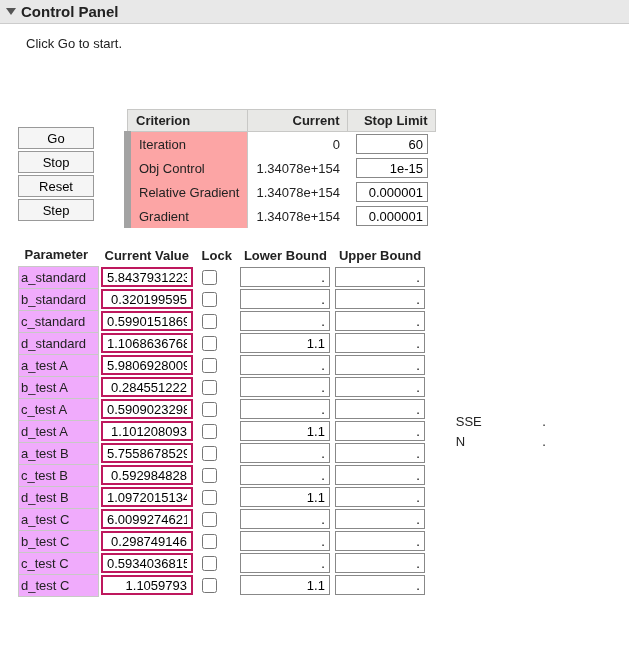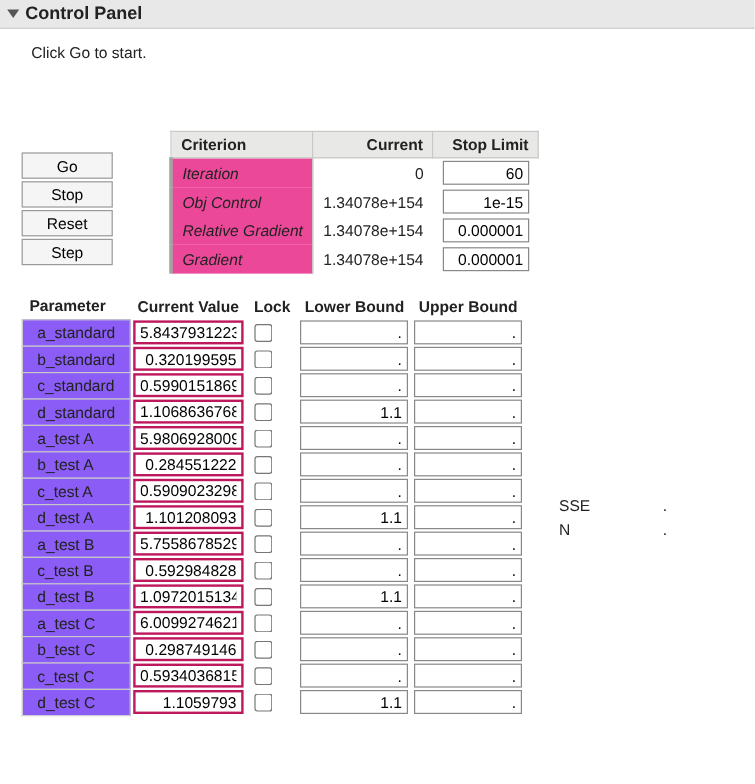--- a/index.html
+++ b/index.html
@@ -50,43 +50,41 @@
       width: 76px;
       height: 22px;
       background: #f5f5f5;
       border: 1px solid #999;
       font-size: 13px;
       cursor: pointer;
       padding: 0;
     }
     .criteria-table {
       border-collapse: collapse;
-      margin-left: 17px;
     }
     .criteria-table th {
       text-align: left;
       font-weight: bold;
       background: #e8e8e6;
       border: 1px solid #c8c8c6;
       padding: 3px 8px;
       height: 22px;
     }
     .criteria-table th.right, .criteria-table td.right {
       text-align: right;
       padding-right: 8px;
     }
     .criteria-table td {
       padding: 2px 8px;
       height: 22px;
     }
     .criteria-table td.label {
-      background: #ec4899;
-      border-left: 3px solid #a3a3a3;
+      background: #fca5a5;
+      border-left: 7px solid #a3a3a3;
       border-right: 1px solid #c8c8c6;
-      font-style: italic;
     }
     .criteria-table td.curr {
       text-align: right;
       white-space: nowrap;
     }
     .stop-input {
       width: 72px;
       height: 20px;
       text-align: right;
       font-size: 13px;
@@ -108,23 +106,23 @@
       padding: 3px 6px;
       height: 22px;
       white-space: nowrap;
     }
     .param-table th.right { text-align: right; }
     .param-table td {
       padding: 0 2px;
       height: 22px;
     }
     .param-table td.plabel {
-      background: #8b5cf6;
+      background: #f0abfc;
       border: 1px solid #c8c8c6;
-      padding: 2px 12px;
+      padding: 2px 2px;
       white-space: nowrap;
       width: 80px;
     }
     .val-input {
       width: 92px;
       height: 20px;
       text-align: right;
       font-size: 13px;
       padding: 0 4px;
       border: 2px solid #be185d;

